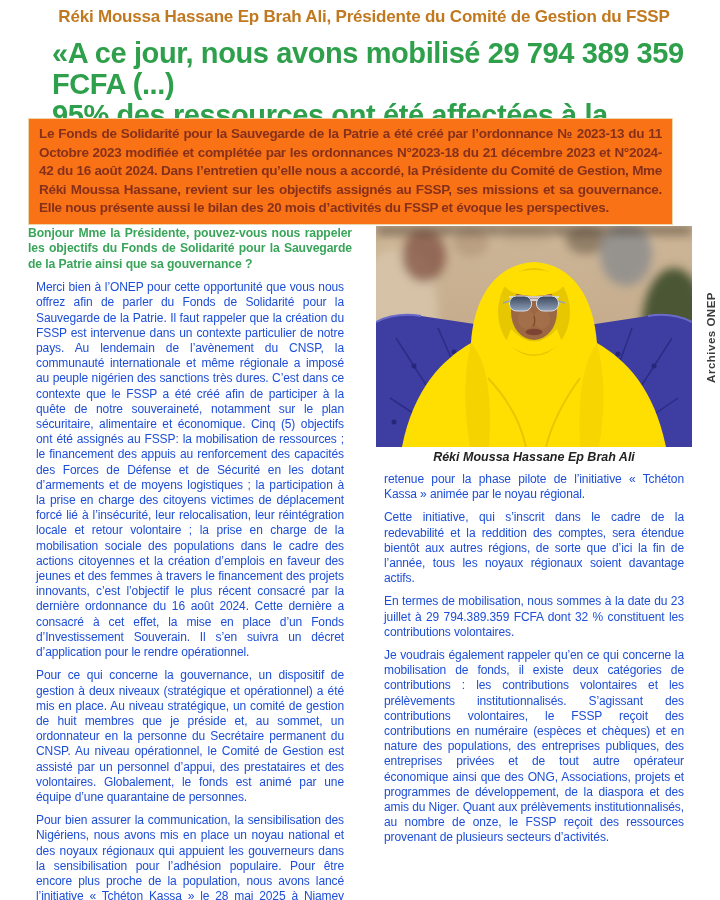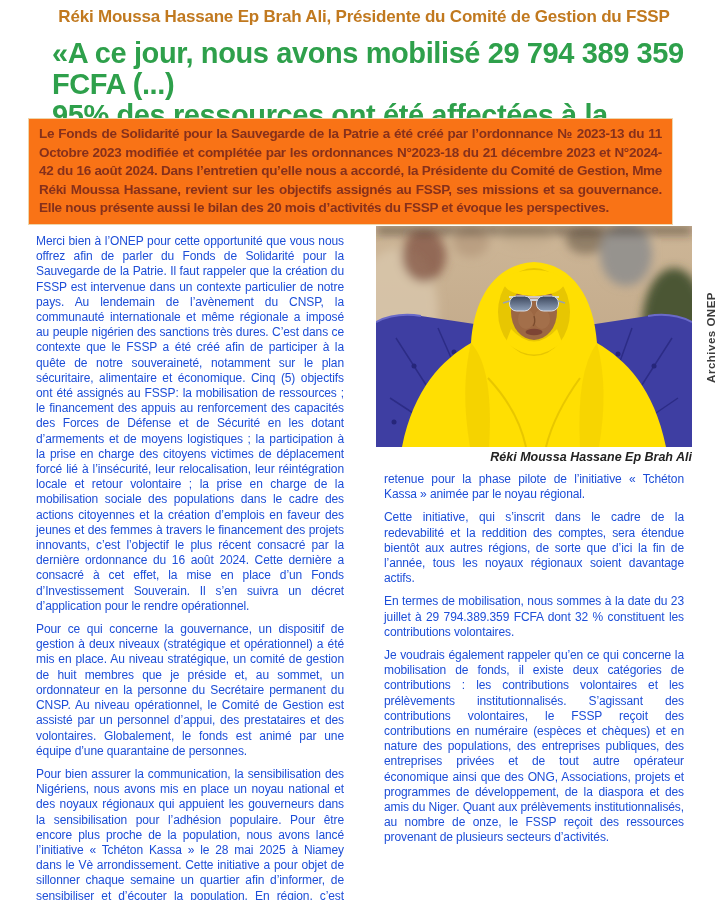--- a/index.html
+++ b/index.html
@@ -34,21 +34,21 @@
     margin:8px; font-size:12px; line-height:15.2px; color:#1d4ed8;
     text-align:justify; letter-spacing:-0.1px;
   }
   p.question {
     margin:0; font-size:12.2px; line-height:15.4px; font-weight:bold;
     color:#3aa55a; text-align:justify; letter-spacing:-0.1px;
   }
   .mt { margin-top:12px; }
   .photo-frame { width:316px; height:221px; display:block; }
   .caption {
-    width:316px; text-align:right; font-size:12.5px; font-weight:bold;
+    width:316px; text-align:center; font-size:12.5px; font-weight:bold;
     font-style:italic; color:#222222; margin:3px 0 5px 0; line-height:14px;
   }
   .credit {
     position:absolute; right:3px; top:292px;
     writing-mode:vertical-rl; transform:rotate(180deg);
     font-size:11.5px; font-weight:bold; color:#3c3c3c; letter-spacing:0.5px;
   }
 </style>
 </head>
 <body>
@@ -58,20 +58,21 @@
   <div class="kicker">Réki Moussa Hassane Ep Brah Ali, Présidente du Comité de Gestion du FSSP</div>
 
   <div class="headline">«A ce jour, nous avons mobilisé 29 794 389 359 FCFA (...)
 95% des ressources ont été affectées à la sécurité»</div>
 
   <div class="intro-box">Le Fonds de Solidarité pour la Sauvegarde de la Patrie a été créé par l’ordonnance № 2023-13 du 11 Octobre 2023 modifiée et complétée par les ordonnances N°2023-18 du 21 décembre 2023 et N°2024-42 du 16 août 2024. Dans l’entretien qu’elle nous a accordé, la Présidente du Comité de Gestion, Mme Réki Moussa Hassane, revient sur les objectifs assignés au FSSP, ses missions et sa gouvernance. Elle nous présente aussi le bilan des 20 mois d’activités du FSSP et évoque les perspectives.</div>
 
   <div class="columns">
 
     <div class="col-left">
+      <p class="question">Bonjour Mme la Présidente, pouvez-vous nous rappeler les objectifs du Fonds de Solidarité pour la Sauvegarde de la Patrie ainsi que sa gouvernance ?</p>
       <p class="body">Merci bien à l’ONEP pour cette opportunité que vous nous offrez afin de parler du Fonds de Solidarité pour la Sauvegarde de la Patrie. Il faut rappeler que la création du FSSP est intervenue dans un contexte particulier de notre pays. Au lendemain de l’avènement du CNSP, la communauté internationale et même régionale a imposé au peuple nigérien des sanctions très dures. C’est dans ce contexte que le FSSP a été créé afin de participer à la quête de notre souveraineté, notamment sur le plan sécuritaire, alimentaire et économique. Cinq (5) objectifs ont été assignés au FSSP: la mobilisation de ressources ; le financement des appuis au renforcement des capacités des Forces de Défense et de Sécurité en les dotant d’armements et de moyens logistiques ; la participation à la prise en charge des citoyens victimes de déplacement forcé lié à l’insécurité, leur relocalisation, leur réintégration locale et retour volontaire ; la prise en charge de la mobilisation sociale des populations dans le cadre des actions citoyennes et la création d’emplois en faveur des jeunes et des femmes à travers le financement des projets innovants, c’est l’objectif le plus récent consacré par la dernière ordonnance du 16 août 2024. Cette dernière a consacré à cet effet, la mise en place d’un Fonds d’Investissement Souverain. Il s’en suivra un décret d’application pour le rendre opérationnel.</p>
       <p class="body">Pour ce qui concerne la gouvernance, un dispositif de gestion à deux niveaux (stratégique et opérationnel) a été mis en place. Au niveau stratégique, un comité de gestion de huit membres que je préside et, au sommet, un ordonnateur en la personne du Secrétaire permanent du CNSP. Au niveau opérationnel, le Comité de Gestion est assisté par un personnel d’appui, des prestataires et des volontaires. Globalement, le fonds est animé par une équipe d’une quarantaine de personnes.</p>
       <p class="body">Pour bien assurer la communication, la sensibilisation des Nigériens, nous avons mis en place un noyau national et des noyaux régionaux qui appuient les gouverneurs dans la sensibilisation pour l’adhésion populaire. Pour être encore plus proche de la population, nous avons lancé l’initiative « Tchéton Kassa » le 28 mai 2025 à Niamey dans le Vè arrondissement. Cette initiative a pour objet de sillonner chaque semaine un quartier afin d’informer, de sensibiliser et d’écouter la population. En région, c’est Zinder qui a été</p>
     </div>
 
     <div class="col-right">
 
       <svg class="photo-frame" viewBox="0 0 316 221" xmlns="http://www.w3.org/2000/svg" aria-hidden="true">
         <defs>
           <linearGradient id="bgg" x1="0" y1="0" x2="0" y2="1">

